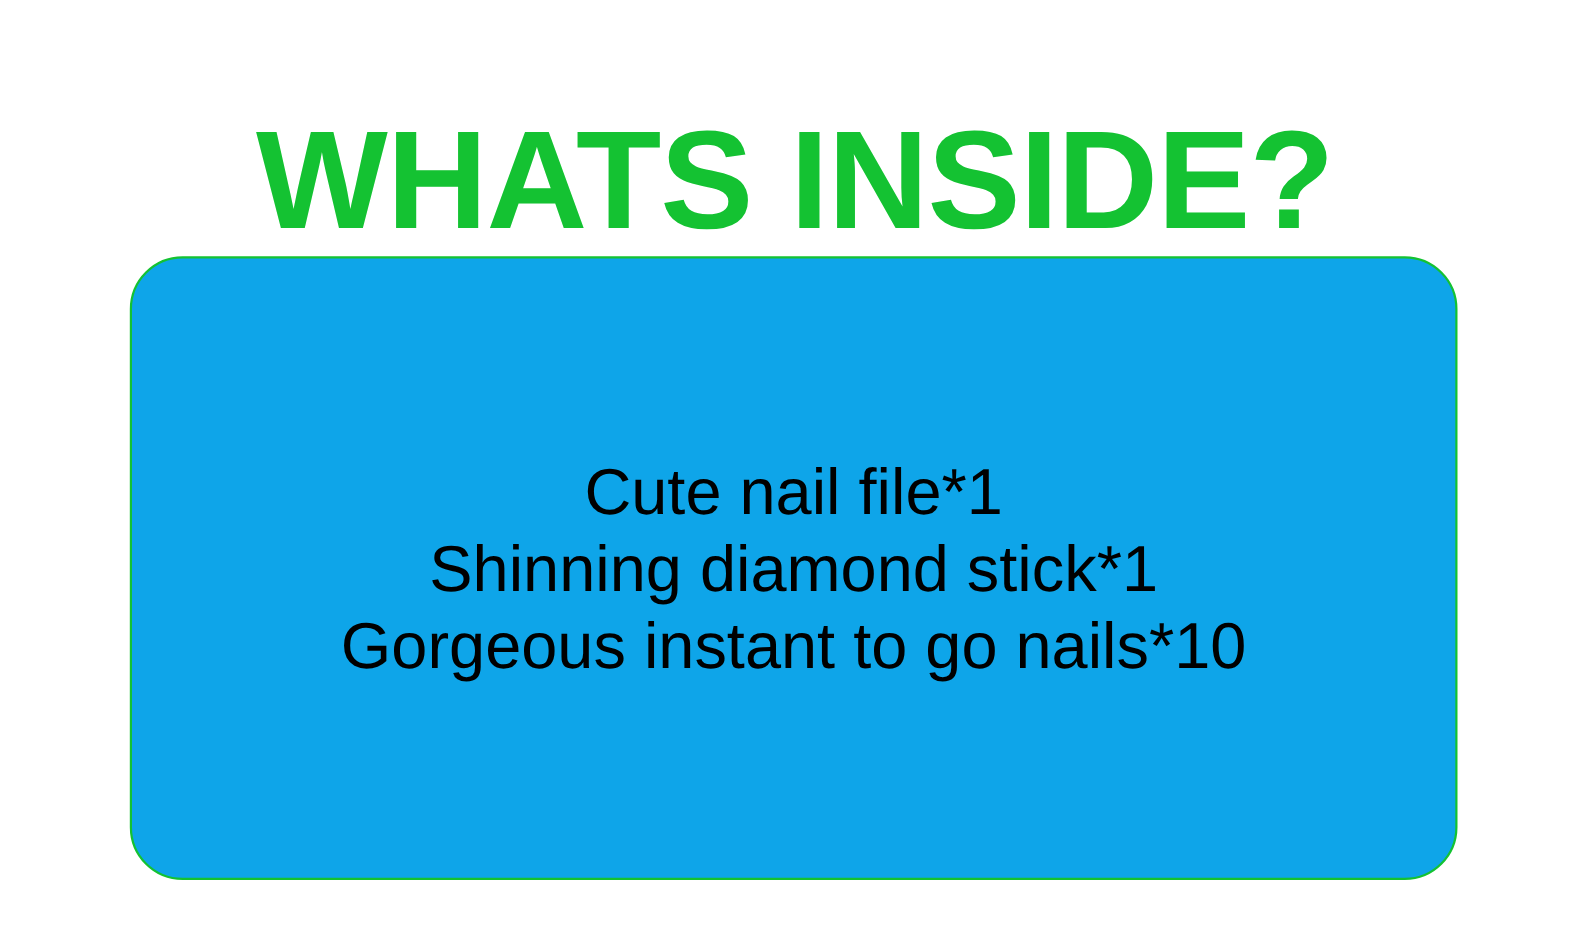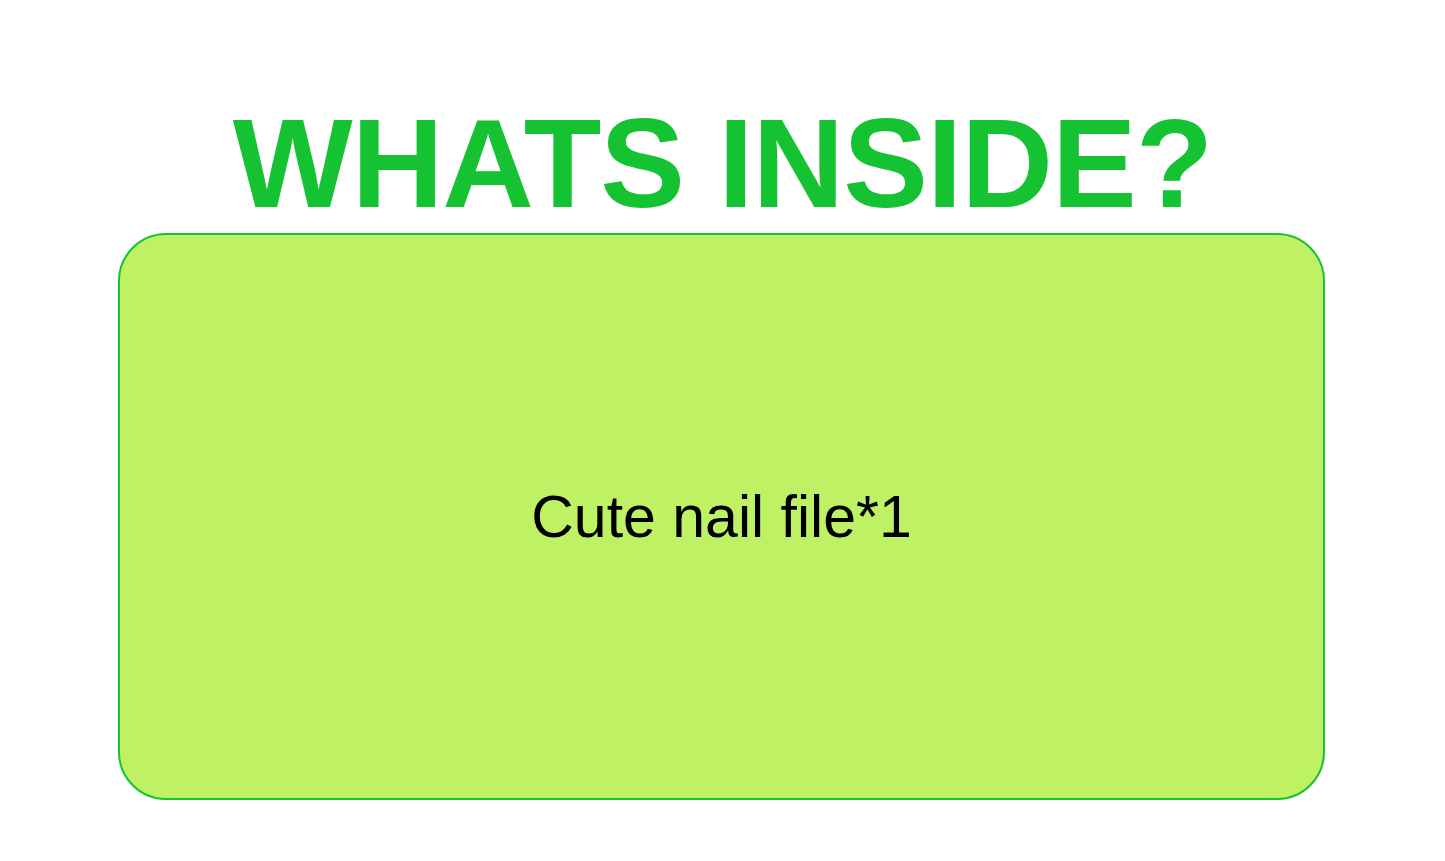--- a/index.html
+++ b/index.html
@@ -43,21 +43,21 @@
   
   .panel {
     position: absolute;
     left: 118px;
     top: 233px;
     width: 1207px;
     height: 567px;
     box-sizing: border-box;
     border: 2px solid #14c232;
     border-radius: 48px;
-    background: #bef264;
+    background: #0ea5e9;
   }
 
   .panel-inner {
     position: absolute;
     left: 0;
     right: 0;
     top: 0;
     bottom: 0;
     display: flex;
     flex-direction: column;
@@ -88,17 +88,19 @@
 <body>
 
 <div id="page">
 
   <h1 class="heading">WHATS INSIDE?</h1>
 
   <div class="panel">
     <div class="panel-inner">
       <ul class="item-list">
         <li>Cute nail file*1</li>
+        <li>Shinning diamond stick*1</li>
+        <li>Gorgeous instant to go nails*10</li>
       </ul>
     </div>
   </div>
 
 </div>
 
 </body></html>

